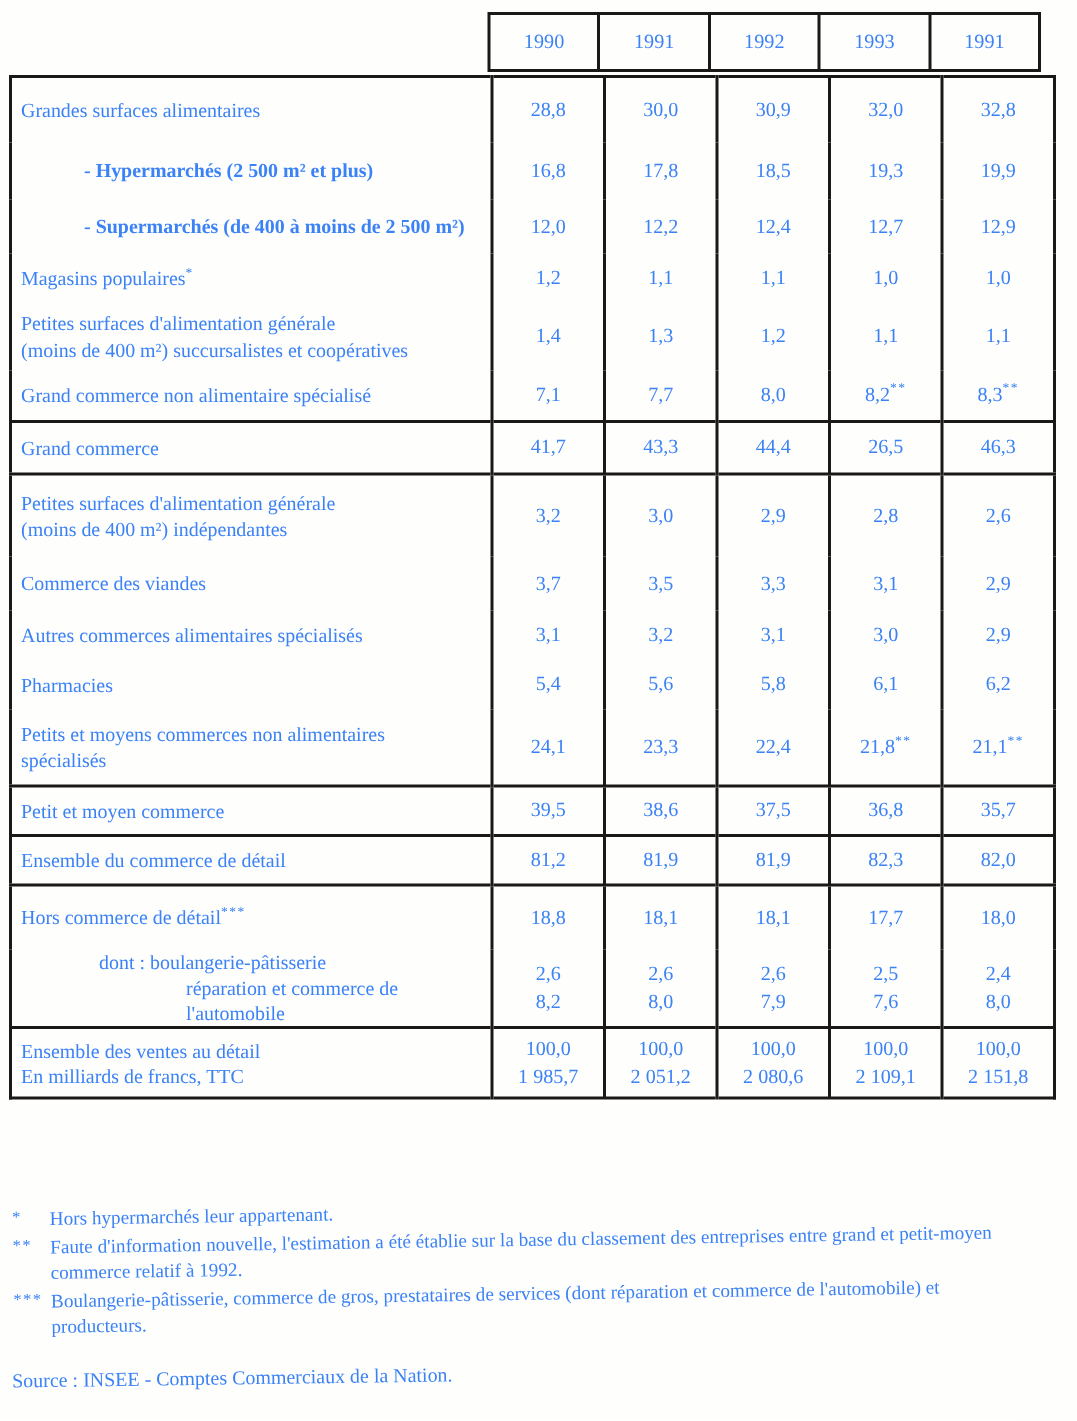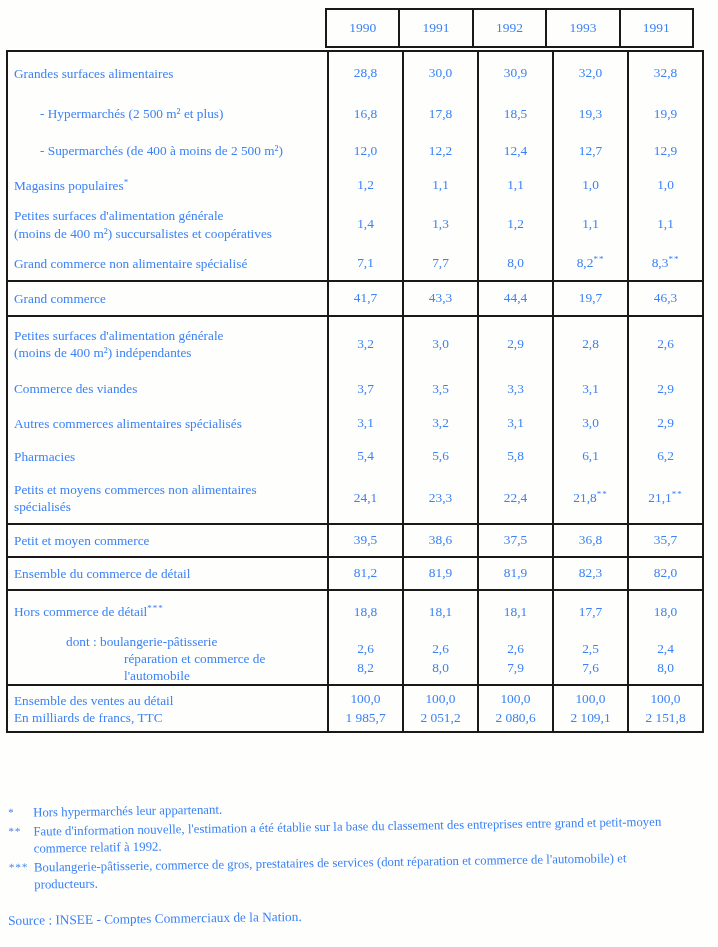--- a/index.html
+++ b/index.html
@@ -27,21 +27,21 @@
   }
   .main-table td{padding:0;vertical-align:middle;}
   .label-cell{width:319px;font-size:13.3px;}
   .val-cell{
     width:73px;border-left:2px solid #1b1917;
     text-align:center;font-size:13.4px;
   }
   tr.section > td{border-top:2px solid #1b1917;}
   .lbl{line-height:1.28;padding-right:4px;}
   .ind-0{padding-left:6px;}
-  .ind-1{padding-left:32px;}
+  .ind-1{padding-left:48px;font-weight:bold;}
   .ind-2{padding-left:58px;}
   .ind-3{padding-left:116px;}
   .val{line-height:1.4;}
   sup.star{font-size:9px;vertical-align:super;letter-spacing:1px;line-height:0;}
   
   .footnotes{
     position:absolute;left:8px;top:805px;width:704px;
     font-size:12.8px;transform:rotate(-0.9deg);transform-origin:left top;
   }
   .fn{display:flex;margin-bottom:2px;}
@@ -195,21 +195,21 @@
           <td class="val-cell">
             <div class="val">41,7</div>
           </td>
           <td class="val-cell">
             <div class="val">43,3</div>
           </td>
           <td class="val-cell">
             <div class="val">44,4</div>
           </td>
           <td class="val-cell">
-            <div class="val">19,7</div>
+            <div class="val">26,5</div>
           </td>
           <td class="val-cell">
             <div class="val">46,3</div>
           </td>
         </tr>
         <tr class="section" style="height: 55px;">
           <td class="label-cell">
             <div class="lbl ind-0">Petites surfaces d'alimentation générale</div>
             <div class="lbl ind-0">(moins de 400 m²) indépendantes</div>
           </td>

